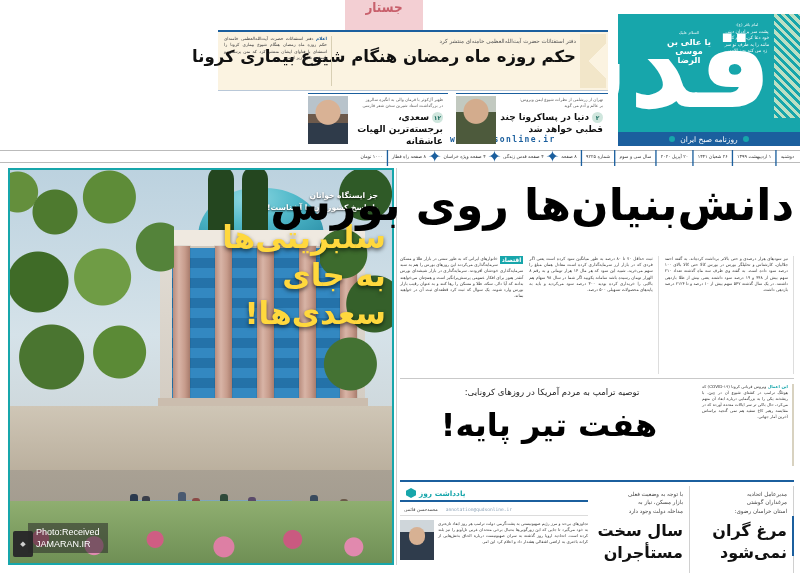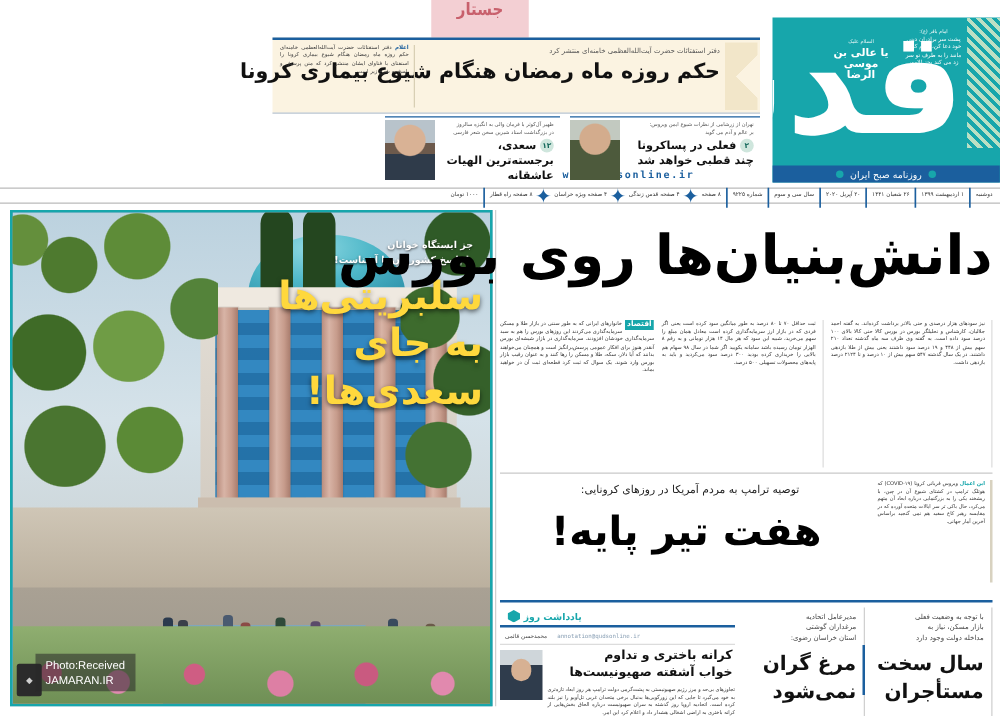--- a/index.html
+++ b/index.html
@@ -430,21 +430,21 @@
     </div>
 
     <div class="mini m2">
       <div class="thumb" style="background:linear-gradient(#c2c9c0 0 34%,#4d5a3c 34% 100%)">
         <div class="face" style="background:radial-gradient(circle at 50% 32%,#d3ac8d 0 12px,transparent 13px)"></div>
       </div>
       <div class="txt">
         <div class="kicker">تهران از زرشامی از نظرات شیوع ایمن ویروس:</div>
         <div class="kicker">بر عالم و آدم می گوید</div>
         <div class="title">
-          <span class="pagebadge">۲</span><span>فعلی در پساکرونا چند قطبی خواهد شد</span>
+          <span class="pagebadge">۲</span><span>دنیا در پساکرونا چند قطبی خواهد شد</span>
         </div>
       </div>
     </div>
 
   </div>
 
   <div class="datestrip">
     <span class="d">دوشنبه</span>
       <span class="sep">|</span>
     <span class="d">۱ اردیبهشت ۱۳۹۹</span>
@@ -553,48 +553,44 @@
         </div>
         <div class="yad-bar"></div>
         <div class="yad-meta">
           <span class="author">محمدحسن قائمی</span>
           <span class="mail">annotation@qudsonline.ir</span>
         </div>
         <div class="yad-body">
           <div class="yad-thumb" style="background:linear-gradient(#cfd6da 0 30%,#2f3c4c 30% 100%)">
             <div style="position:absolute;left:9px;top:7px;width:16px;height:18px;border-radius:8px;background:#d7b193"></div>
           </div>
-          <div class="yad-title">
-            <span>کرانه باختری و تداوم</span><br>
-            <span>خواب آشفته صهیونیست‌ها</span>
-          </div>
           <div class="yad-text">تجاوزهای بی‌حد و مرز رژیم صهیونیستی به پشت‌گرمی دولت ترامپ هر روز ابعاد تازه‌تری به خود می‌گیرد تا جایی که این زورگویی‌ها بدنبال برخی متحدان غربی تل‌آویو را نیز بلند کرده است. اتحادیه اروپا روز گذشته به سران صهیونیست درباره الحاق بخش‌هایی از کرانه باختری به اراضی اشغالی هشدار داد و اعلام کرد این امر.</div>
+        </div>
+      </div>
+
+      <div class="bcard last">
+        <div class="kick">
+          <span>با توجه به وضعیت فعلی</span><br>
+          <span>بازار مسکن، نیاز به</span><br>
+          <span>مداخله دولت وجود دارد</span>
+        </div>
+        <div class="ttl">
+          <span>سال سخت</span><br>
+          <span>مستأجران</span>
         </div>
       </div>
 
       <div class="bcard mid">
         <div class="accent-bar"></div>
         <div class="kick">
           <span>مدیرعامل اتحادیه</span><br>
           <span>مرغداران گوشتی</span><br>
           <span>استان خراسان رضوی:</span>
         </div>
         <div class="ttl">
           <span>مرغ گران</span><br>
           <span>نمی‌شود</span>
         </div>
       </div>
 
-      <div class="bcard last">
-        <div class="kick">
-          <span>با توجه به وضعیت فعلی</span><br>
-          <span>بازار مسکن، نیاز به</span><br>
-          <span>مداخله دولت وجود دارد</span>
-        </div>
-        <div class="ttl">
-          <span>سال سخت</span><br>
-          <span>مستأجران</span>
-        </div>
-      </div>
-
     </div>
   </div>
 </div>
 
 </body></html>

